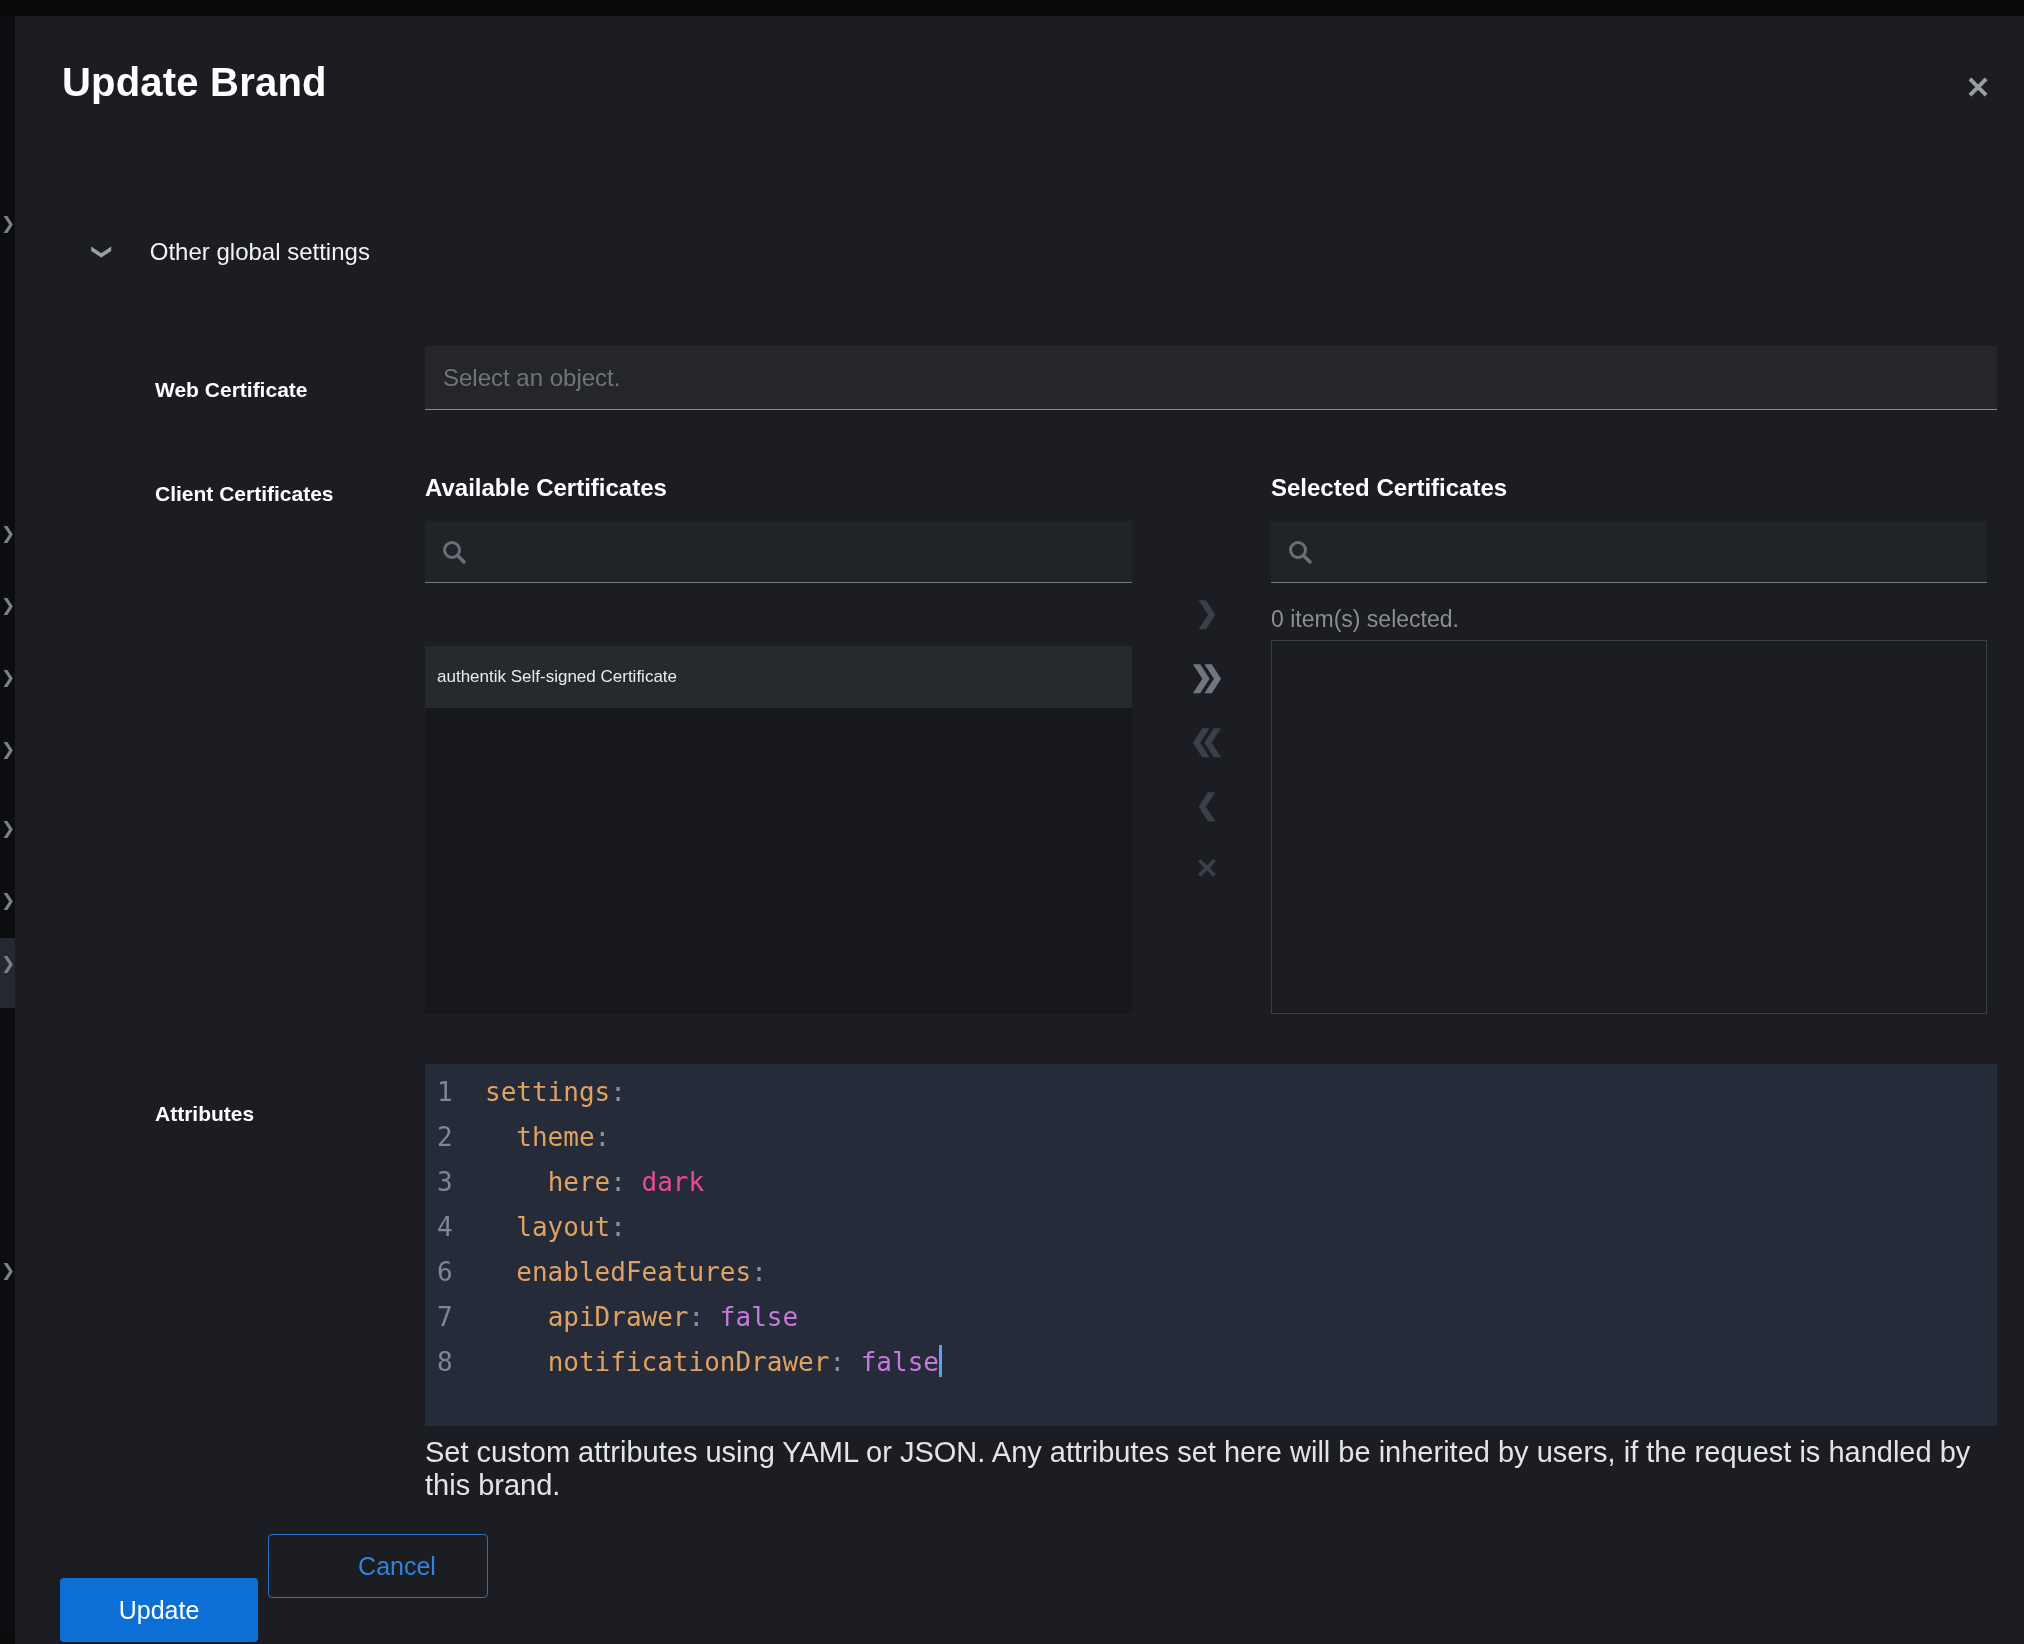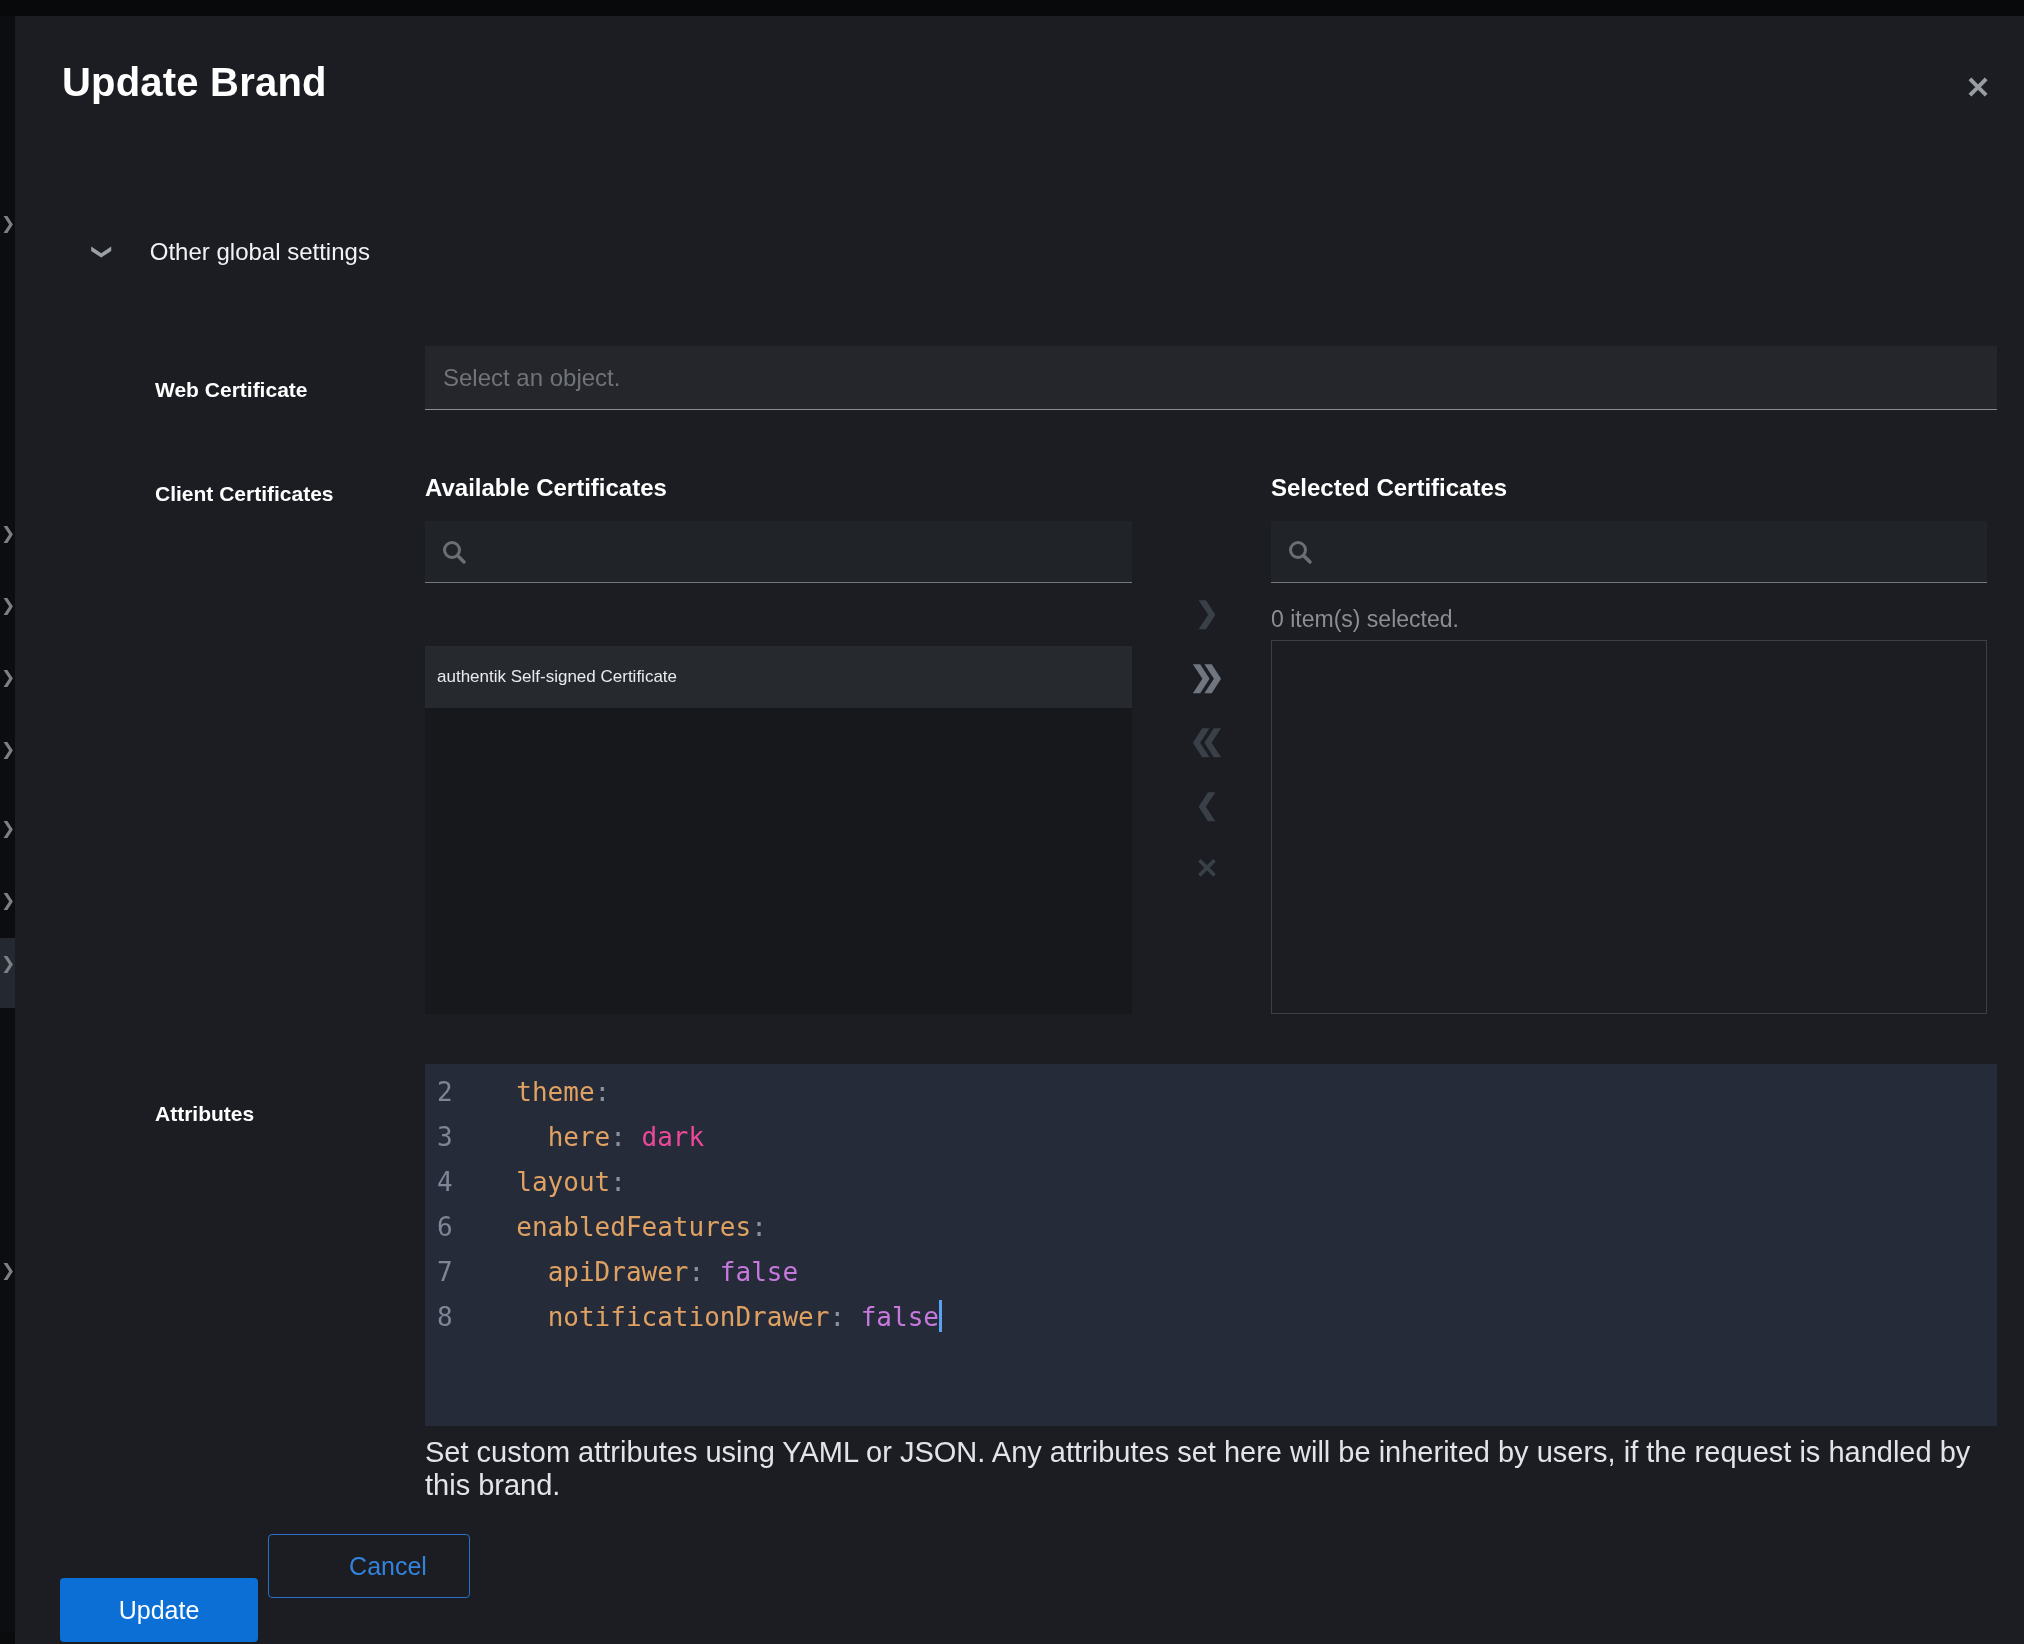--- a/index.html
+++ b/index.html
@@ -70,21 +70,21 @@
   .tok-plain { color:#ec4899; }
   .tok-keyword { color:#c678dd; }
   .cursor-bar { display:inline-block; width:3px; height:32px; background:#5aa2f0; vertical-align:-6px; }
 
   .help-text { position:absolute; left:410px; top:1420px; width:1560px; font-size:29px; color:#e2e4e8; }
 
   
   .btn-update { position:absolute; left:45px; top:1518px; width:198px; height:64px; background:#0b6fd6;
                 color:#ffffff; border:none; border-radius:4px; font-size:25px; cursor:pointer;
                 font-family:"Liberation Sans",sans-serif;margin-top:44px; }
-  .btn-cancel { position:absolute; left:253px; top:1518px; width:202px; height:64px; background:transparent;
+  .btn-cancel { position:absolute; left:253px; top:1518px; width:220px; height:64px; background:transparent;
                 color:#3383dc; border:1px solid #2a70c8; border-radius:4px; font-size:25px; cursor:pointer;
                 font-family:"Liberation Sans",sans-serif;padding-left:38px; }
 </style>
 </head>
 <body>
 
 <div class="top-bar"></div>
 <div class="left-sliver">
   <div class="sliver-highlight" style="top: 922px;"></div>
 <span class="sliver-chevron" style="top: 199px;">❯</span>
@@ -148,20 +148,21 @@
   <div class="transfer-col">
       <button class="transfer-btn t-off">❯</button>
       <button class="transfer-btn t-on double">❯❯</button>
       <button class="transfer-btn t-off double">❮❮</button>
       <button class="transfer-btn t-off">❮</button>
       <button class="transfer-btn t-off">✕</button>
     </div>
 
   <label class="form-label" style="top:1086px;">Attributes</label>
   <div class="code-editor">
+      <div class="code-line"><span class="ln">1</span><span class="tok-key">settings</span><span class="tok-punct">:</span></div>
       <div class="code-line"><span class="ln">2</span>  <span class="tok-key">theme</span><span class="tok-punct">:</span></div>
       <div class="code-line"><span class="ln">3</span>    <span class="tok-key">here</span><span class="tok-punct">:</span> <span class="tok-plain">dark</span></div>
       <div class="code-line"><span class="ln">4</span>  <span class="tok-key">layout</span><span class="tok-punct">:</span></div>
       <div class="code-line"><span class="ln">6</span>  <span class="tok-key">enabledFeatures</span><span class="tok-punct">:</span></div>
       <div class="code-line"><span class="ln">7</span>    <span class="tok-key">apiDrawer</span><span class="tok-punct">:</span> <span class="tok-keyword">false</span></div>
       <div class="code-line"><span class="ln">8</span>    <span class="tok-key">notificationDrawer</span><span class="tok-punct">:</span> <span class="tok-keyword">false</span><span class="cursor-bar"></span></div>
     </div>
   <p class="help-text">Set custom attributes using YAML or JSON. Any attributes set here will be inherited by users, if the request is handled by this brand.</p>
 
   <button class="btn-update">Update</button>

